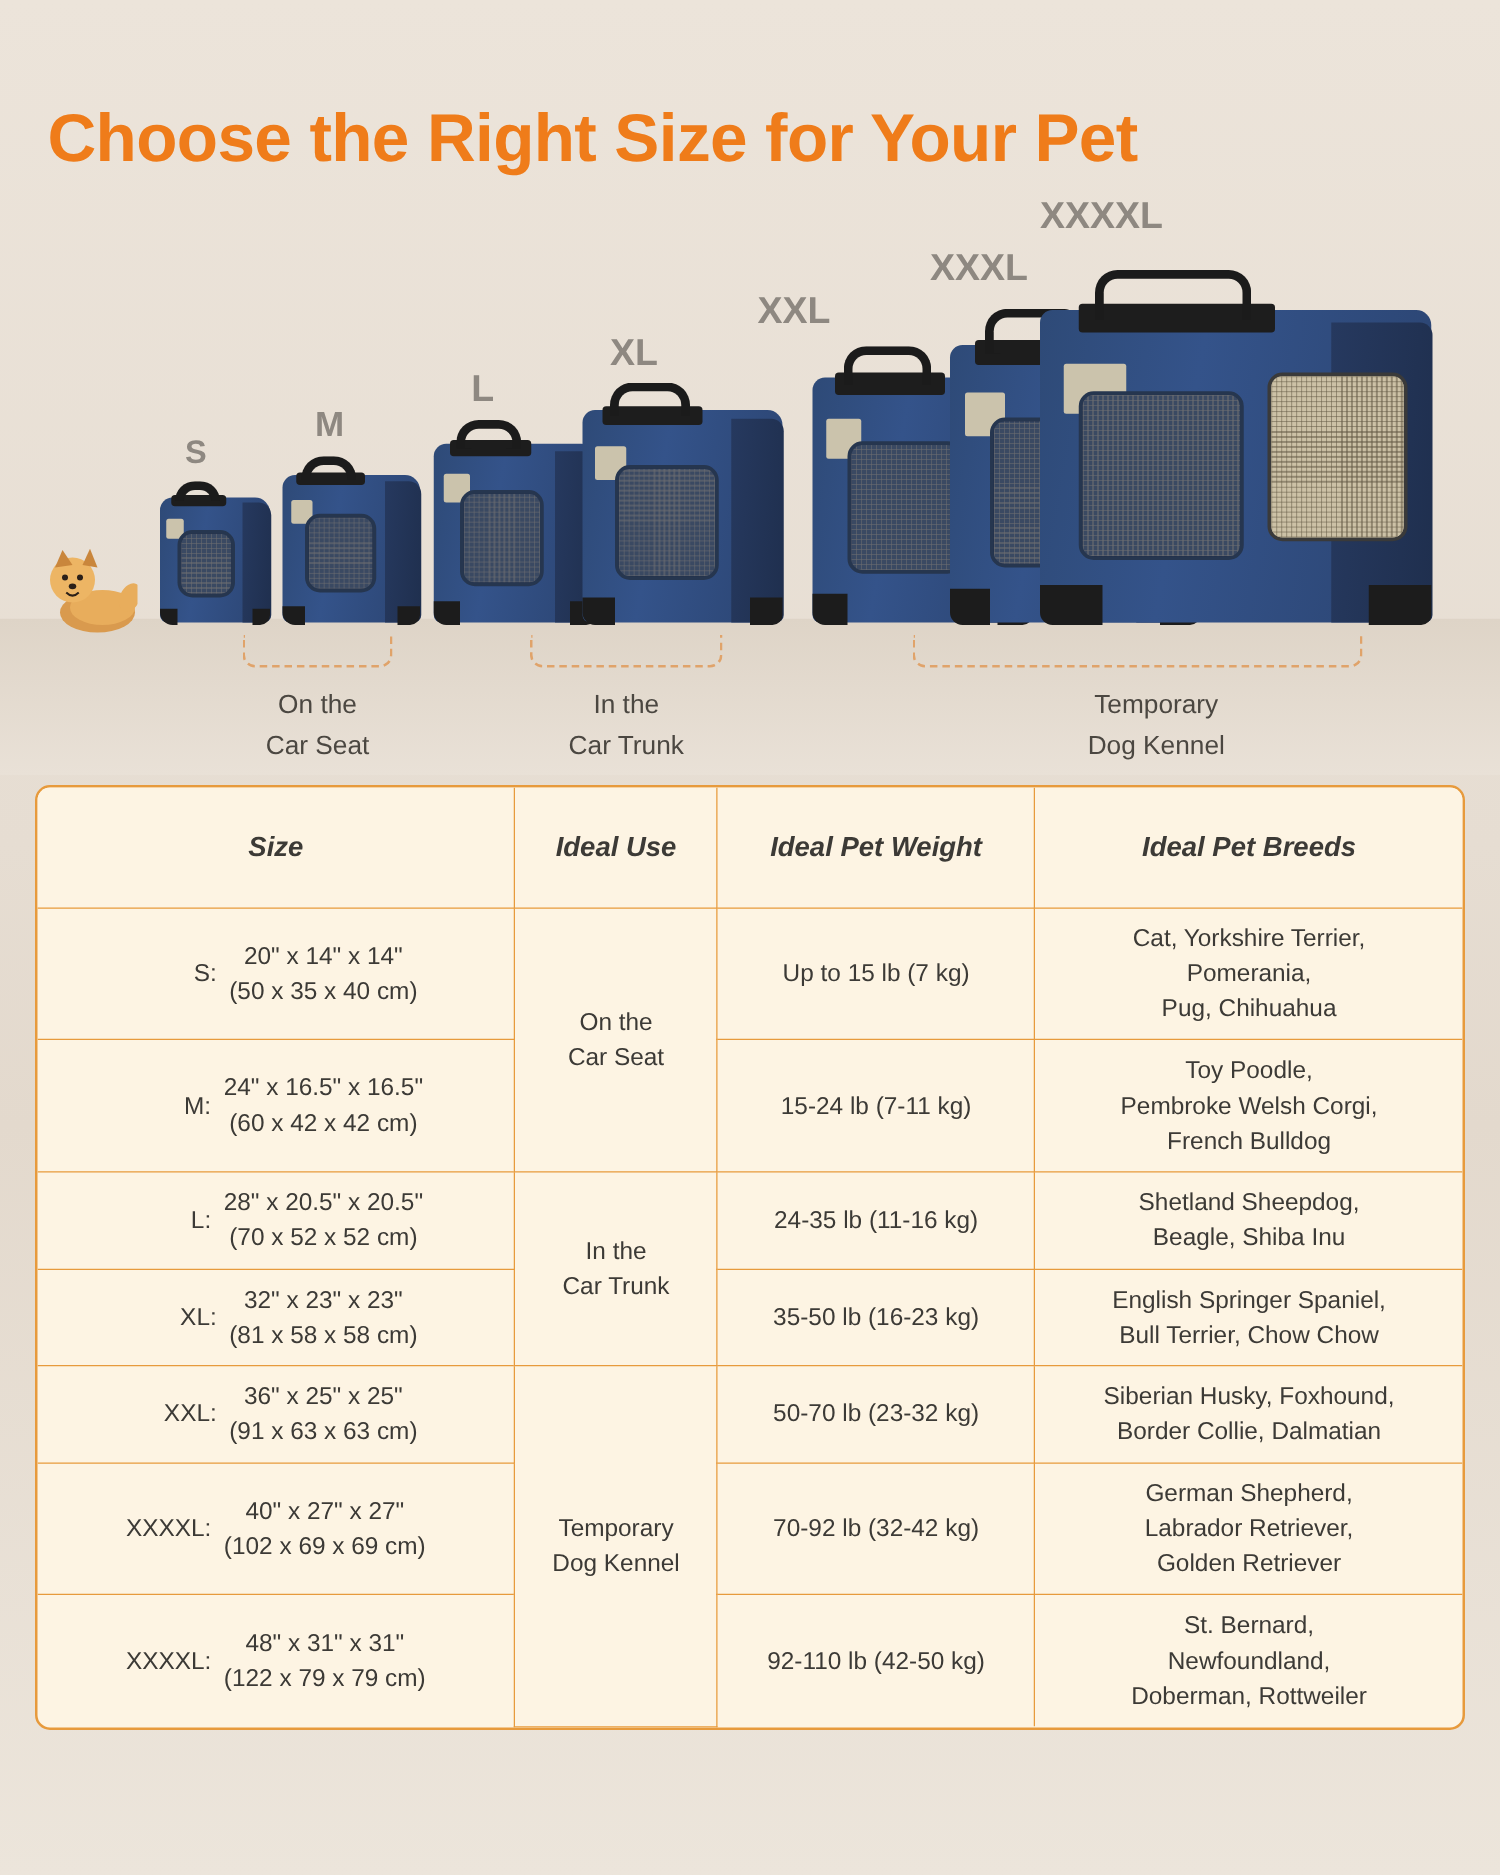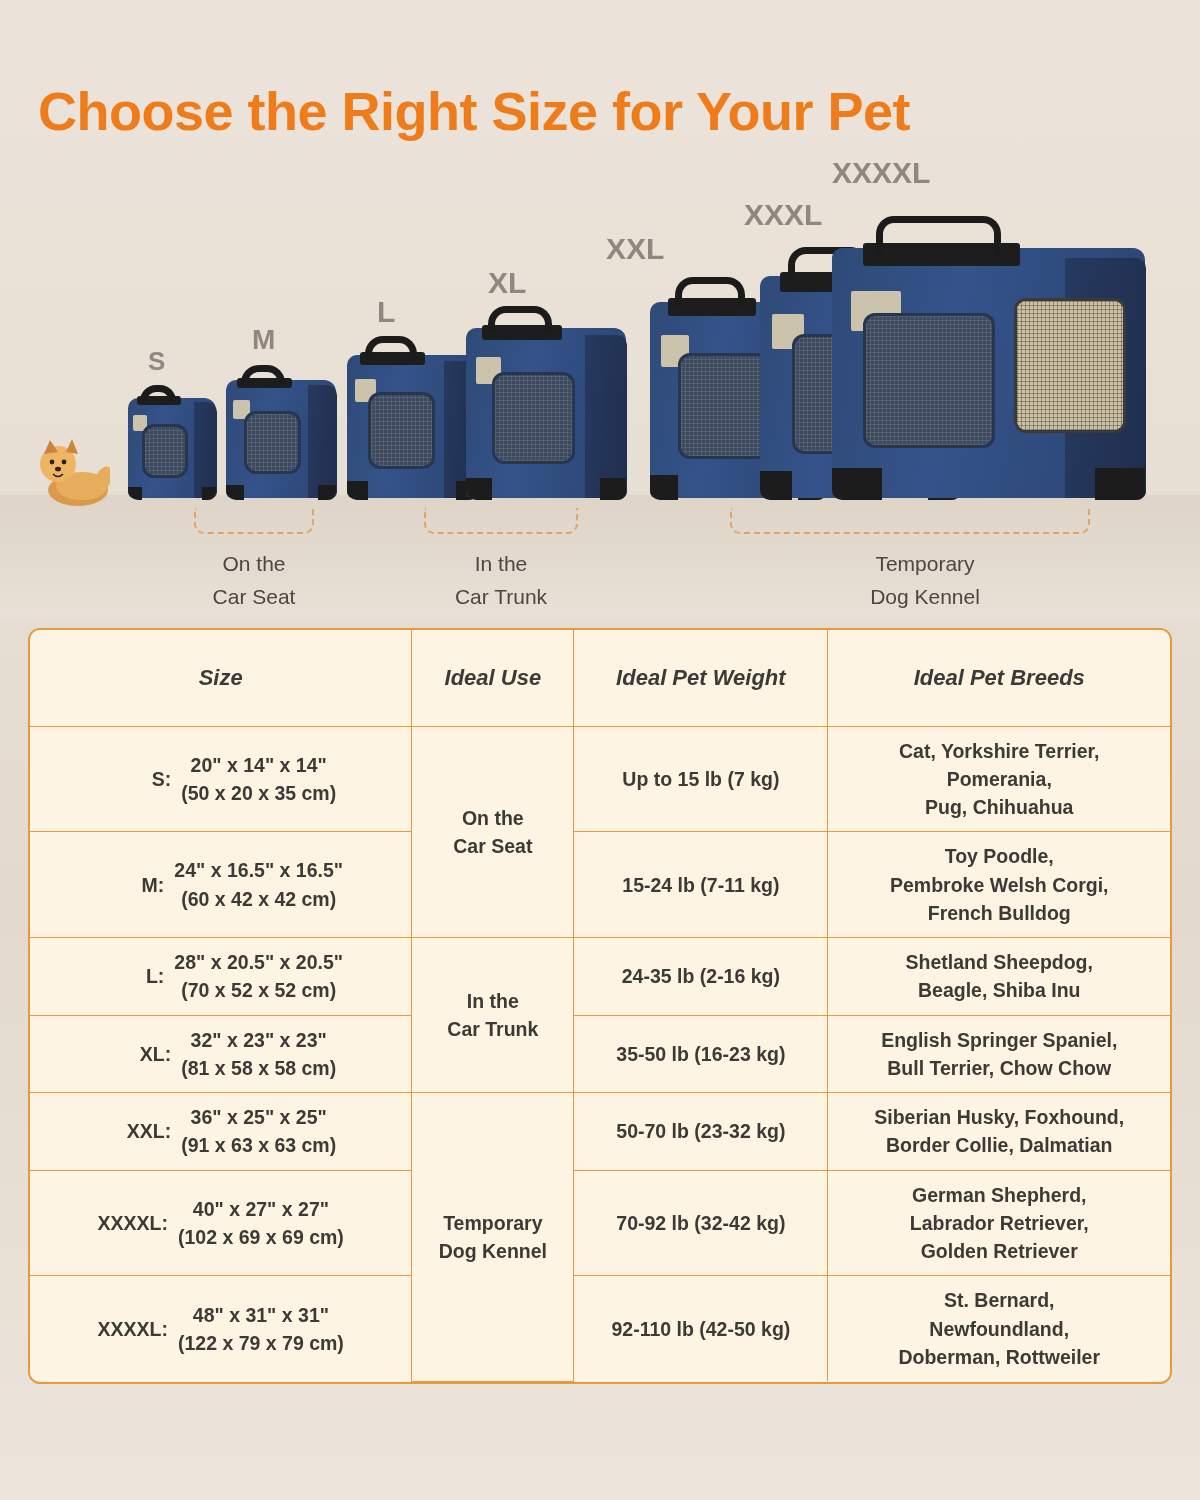--- a/index.html
+++ b/index.html
@@ -166,21 +166,20 @@
     table-layout: fixed;
   }
   th, td {
     border: 1px solid #e79a3c;
     color: #3c3a36;
     text-align: center;
     vertical-align: middle;
     font-size: 19.5px;
     line-height: 1.45;
     padding: 10px 8px;
-    font-weight: bold;
   }
   th {
     font-size: 22px;
     font-weight: bold;
     height: 96px;
     background: #fdf4e3;
   }
   tr > *:first-child { border-left: none; }
   tr > *:last-child { border-right: none; }
   thead th { border-top: none; font-style: italic; }
@@ -371,21 +370,21 @@
         </tr>
       </thead>
       <tbody>
 
         <tr>
           <td class="size-cell">
             <div class="size-row">
               <span class="size-key">S:</span>
               <span class="size-dims">
                 <span class="in nowrap">20" x 14" x 14"</span>
-                <span class="cm nowrap">(50 x 20 x 35 cm)</span>
+                <span class="cm nowrap">(50 x 35 x 40 cm)</span>
               </span>
             </div>
           </td>
           <td rowspan="2">
             <div>On the</div>
             <div>Car Seat</div>
           </td>
           <td>Up to 15 lb (7 kg)</td>
           <td>
             <div>Cat, Yorkshire Terrier,</div>
@@ -419,21 +418,21 @@
               <span class="size-dims">
                 <span class="in nowrap">28" x 20.5" x 20.5"</span>
                 <span class="cm nowrap">(70 x 52 x 52 cm)</span>
               </span>
             </div>
           </td>
           <td rowspan="2">
             <div>In the</div>
             <div>Car Trunk</div>
           </td>
-          <td>24-35 lb (2-16 kg)</td>
+          <td>24-35 lb (11-16 kg)</td>
           <td>
             <div>Shetland Sheepdog,</div>
             <div>Beagle, Shiba Inu</div>
           </td>
         </tr>
 
         <tr>
           <td class="size-cell">
             <div class="size-row">
               <span class="size-key">XL:</span>

